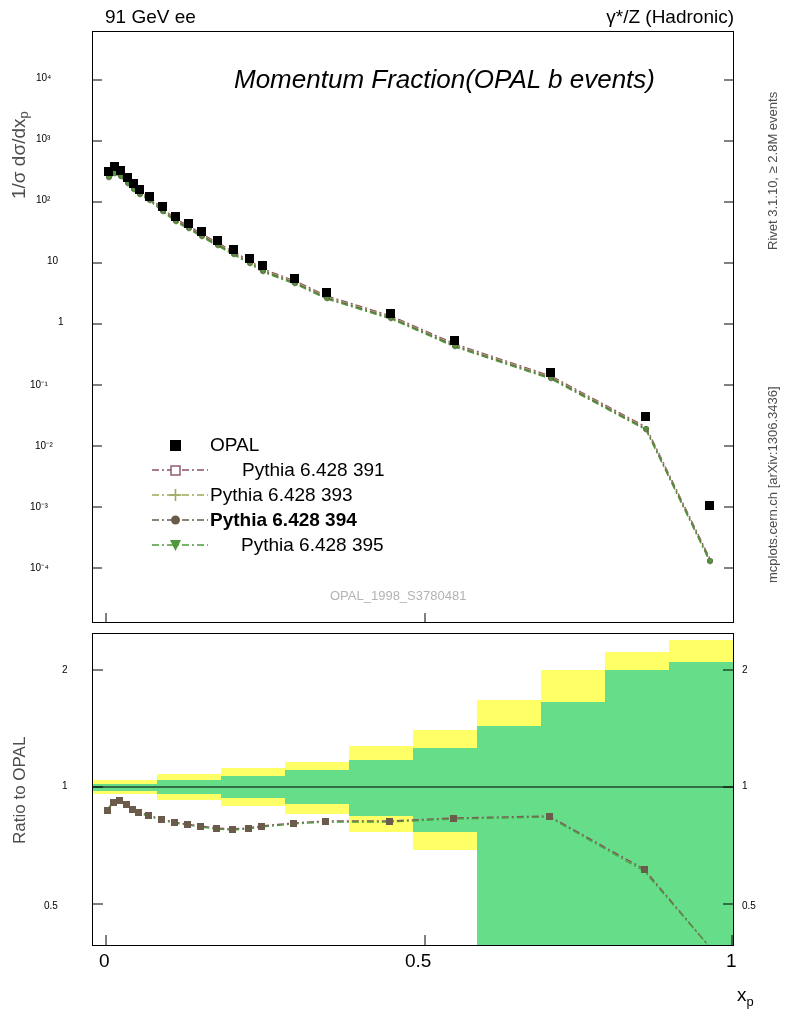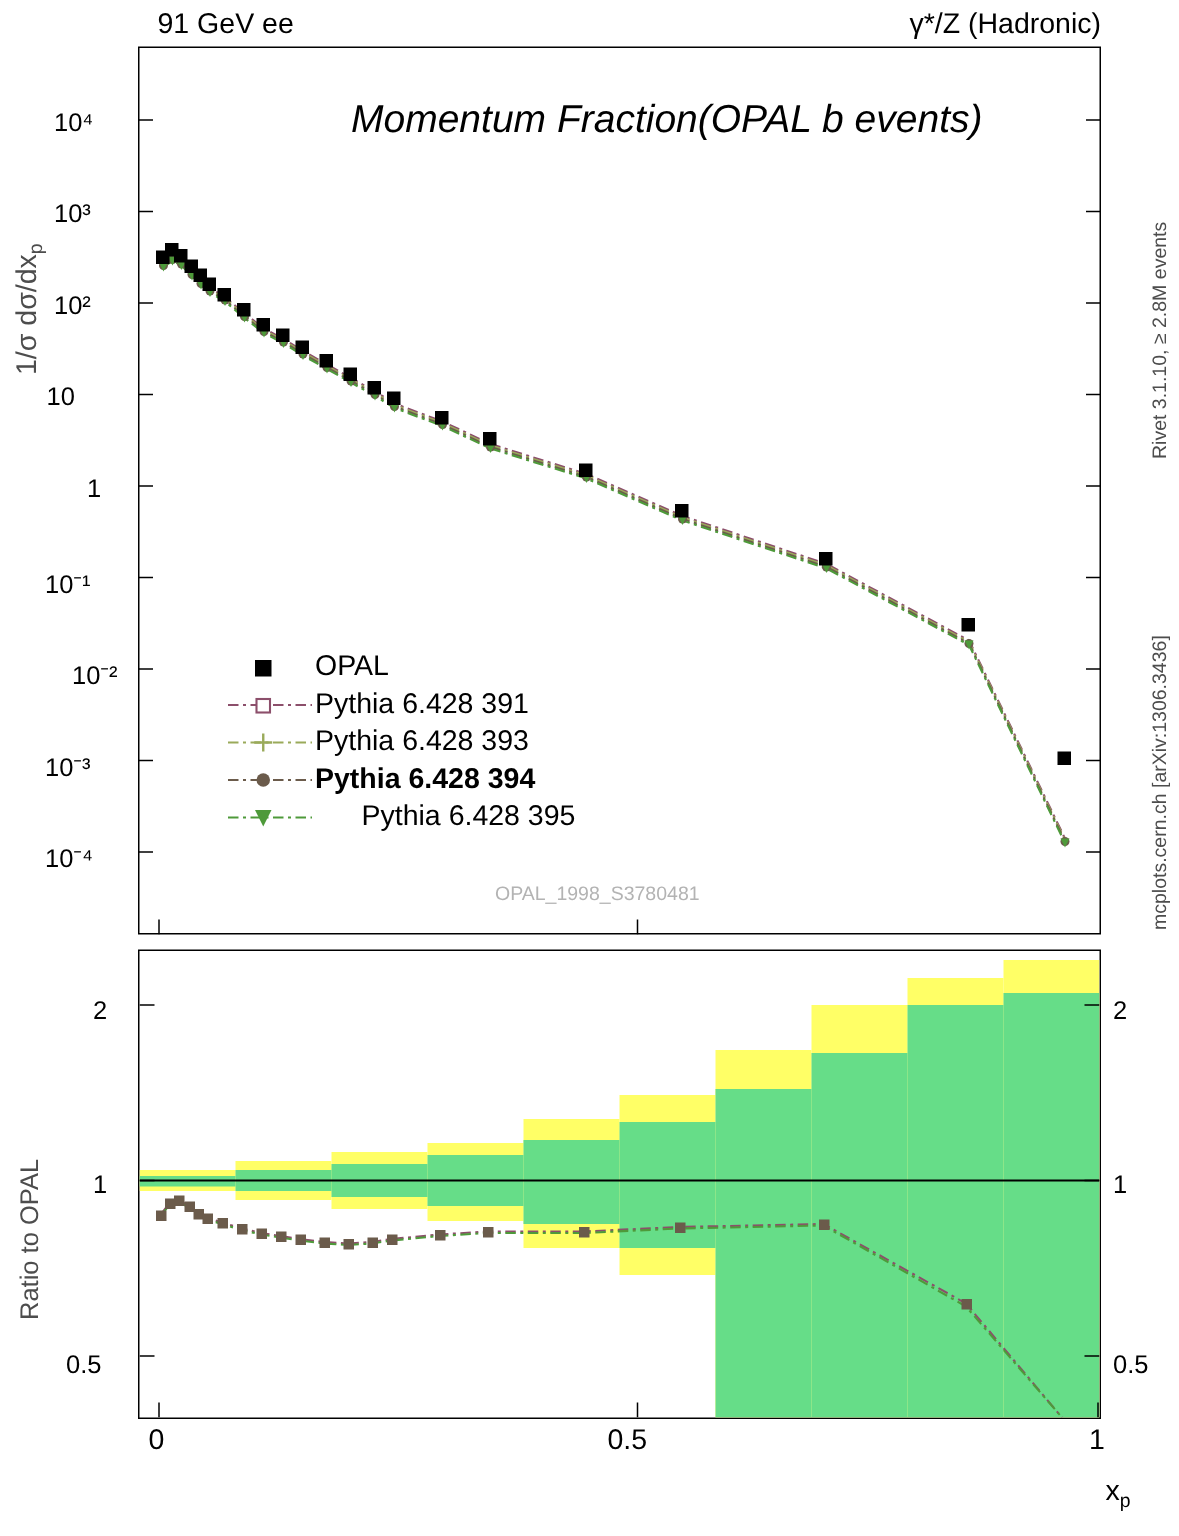--- a/index.html
+++ b/index.html
@@ -1,30 +1,30 @@
 <!DOCTYPE html>
 <html><head>
 <meta charset="utf-8">
 <style>
   html,body{margin:0;padding:0;background:#ffffff;}
   body{width:786px;height:1024px;font-family:"Liberation Sans",sans-serif;color:#000;overflow:hidden;}
-  #root{position:relative;width:786px;height:993px;}
+  #root{position:relative;width:786px;height:993px;text-align:center;}
   .abs{position:absolute;}
   .txt{white-space:nowrap;}
   
   .hdr{font-size:19px;}
   #hdr-left{left:105px;top:6px;}
   #hdr-right{right:52px;top:6px;}
   
   .vert{writing-mode:vertical-rl;text-orientation:mixed;transform:rotate(180deg);font-size:13px;color:#4d4d4d;}
   
   #main-frame{left:92px;top:31px;width:642px;height:592px;border:1px solid #000;box-sizing:border-box;}
   #ratio-frame{left:92px;top:633px;width:642px;height:313px;border:1px solid #000;box-sizing:border-box;}
   .plot-title{font-size:26px;font-style:italic;}
-  .tick-label{font-size:17px;}
+  .tick-label{font-size:10px;}
   .ylab-main{font-size:19px;}
   .ylab-ratio{font-size:17px;}
   svg{display:block;}
   .watermark{font-size:13px;color:#b3b3b3;}
   .legend-text{font-size:19px;}
   sub{font-size:0.68em;}
 </style>
 </head>
 <body>
 <div id="root">
@@ -39,24 +39,24 @@
 
 <div class="abs txt plot-title" style="left:234px;top:64px;">Momentum Fraction(OPAL b events)</div>
 
 <div class="abs" style="left:8px;top:60px;width:30px;height:200px;">
   <div class="vert ylab-main txt" style="height:190px;">1/σ dσ/dx<sub>p</sub></div>
 </div>
 
 <div class="abs txt tick-label" style="left:36px;top:72px;">10⁴</div>
 <div class="abs txt tick-label" style="left:36px;top:133px;">10³</div>
 <div class="abs txt tick-label" style="left:36px;top:194px;">10²</div>
-<div class="abs txt tick-label" style="left:31px;top:255px;">10</div>
+<div class="abs txt tick-label" style="left:47px;top:255px;">10</div>
 <div class="abs txt tick-label" style="left:58px;top:316px;">1</div>
 <div class="abs txt tick-label" style="left:30px;top:377px;">10⁻¹</div>
-<div class="abs txt tick-label" style="left:48px;top:438px;">10⁻²</div>
+<div class="abs txt tick-label" style="left:35px;top:438px;">10⁻²</div>
 <div class="abs txt tick-label" style="left:30px;top:499px;">10⁻³</div>
 <div class="abs txt tick-label" style="left:30px;top:560px;">10⁻⁴</div>
 
 <svg class="abs" style="left:92px;top:31px;" width="642" height="592" viewBox="0 0 642 592">
 
   <g stroke="#000" stroke-width="1">
 
     <line x1="0" y1="49" x2="10" y2="49"></line>
         <line x1="0" y1="110" x2="10" y2="110"></line>
     <line x1="0" y1="171" x2="10" y2="171"></line>
@@ -165,21 +165,21 @@
   </g>
 </svg>
 
 <div class="abs" style="left:150px;top:432px;">
   <div style="display:flex;align-items:center;height:25px;">
     <svg width="60" height="20">
           <rect x="20" y="5" width="11" height="11" fill="#000"></rect>
         </svg>
     <span class="legend-text txt">OPAL</span>
   </div>
-  <div style="display:flex;align-items:center;height:25px;">
+  <div style="display:flex;align-items:center;height:25px;gap:32px;">
     <svg width="60" height="20">
       <line x1="2" y1="10" x2="58" y2="10" stroke="#8c4f6b" stroke-width="1.4" stroke-dasharray="7,3,2,3"></line>
       <rect x="21" y="6" width="9" height="9" fill="#fff" stroke="#8c4f6b" stroke-width="1.4"></rect>
     </svg>
     <span class="legend-text txt">Pythia 6.428 391</span>
   </div>
   <div style="display:flex;align-items:center;height:25px;">
     <svg width="60" height="20">
       <line x1="2" y1="10" x2="58" y2="10" stroke="#9aaa5a" stroke-width="1.4" stroke-dasharray="7,3,2,3"></line>
       <line x1="25.5" y1="4" x2="25.5" y2="16" stroke="#9aaa5a" stroke-width="1.6"></line>

